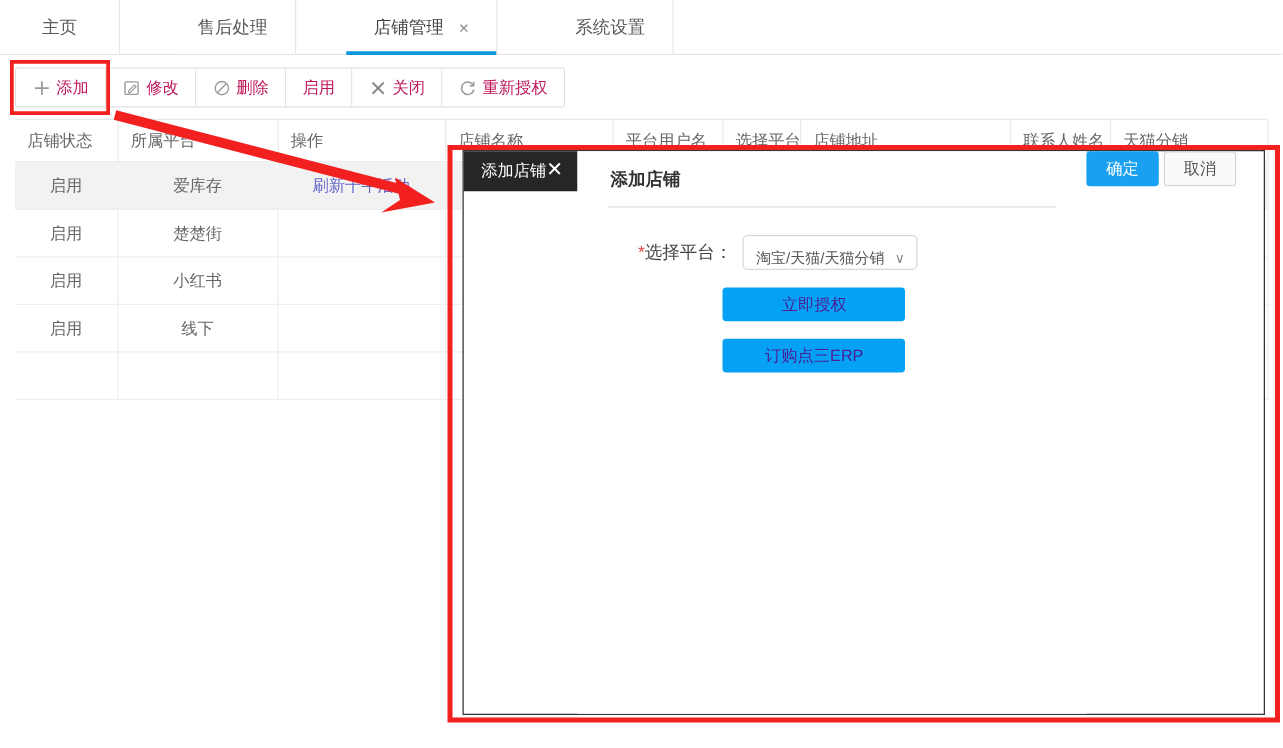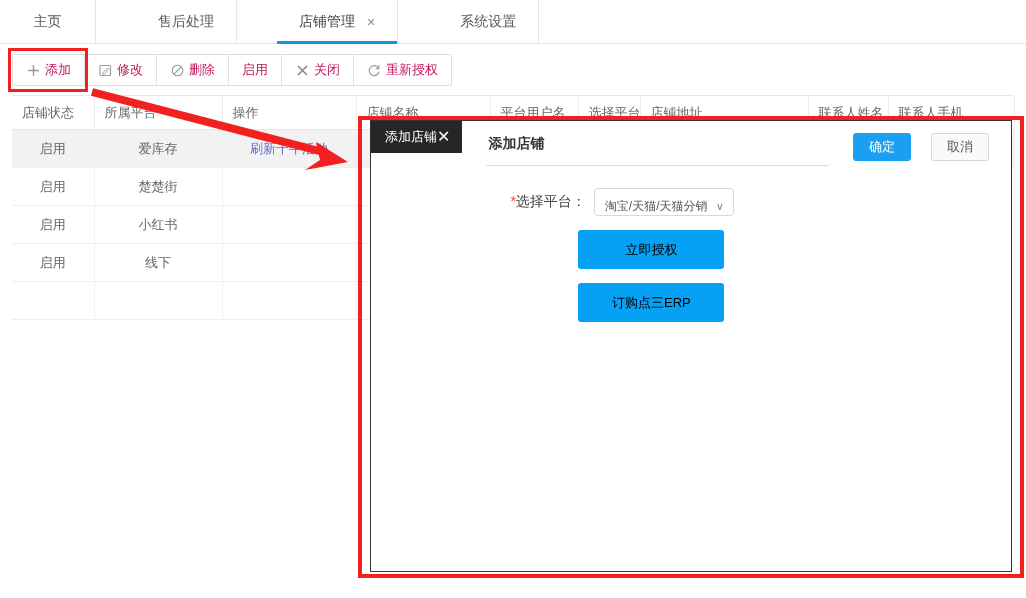--- a/index.html
+++ b/index.html
@@ -240,41 +240,41 @@
     color: #555555;
     box-sizing: border-box;
   }
   .sel-box .chev {
     color: #888888;
     font-size: 11px;
     margin-left: 6px;
   }
   .blue-btn {
     width: 146px;
-    height: 39px;
+    height: 27px;
     background: #05a1f5;
-    color: #000000;
+    color: #4c1d95;
     border: none;
     border-radius: 3px;
     font-size: 13px;
     font-family: inherit;
     display: flex;
     align-items: center;
     justify-content: center;
     margin-left: 116px;
     margin-top: 14px;
     box-sizing: border-box;
   }
   .dlg-footer {
     flex: none;
     height: 52px;
     display: flex;
-    align-items: center;
+    align-items: flex-start;
     justify-content: flex-end;
-    gap: 20px;
+    gap: 4px;
     padding-right: 22px;
     box-sizing: border-box;
   }
   .btn-primary {
     min-width: 58px;
     height: 28px;
     background: #1aa0f0;
     color: #ffffff;
     border: 1px solid #1aa0f0;
     border-radius: 3px;
@@ -393,21 +393,21 @@
     <thead>
       <tr>
         <th>店铺状态</th>
         <th>所属平台</th>
         <th>操作</th>
         <th>店铺名称</th>
         <th>平台用户名</th>
         <th>选择平台</th>
         <th>店铺地址</th>
         <th>联系人姓名</th>
-        <th>联系人手机</th>
+        <th>天猫分销</th>
       </tr>
     </thead>
     <tbody>
       <tr class="row-hover">
         <td>启用</td>
         <td>爱库存</td>
         <td class="link-cell">刷新千牛活动</td>
         <td></td>
         <td></td>
         <td></td>

